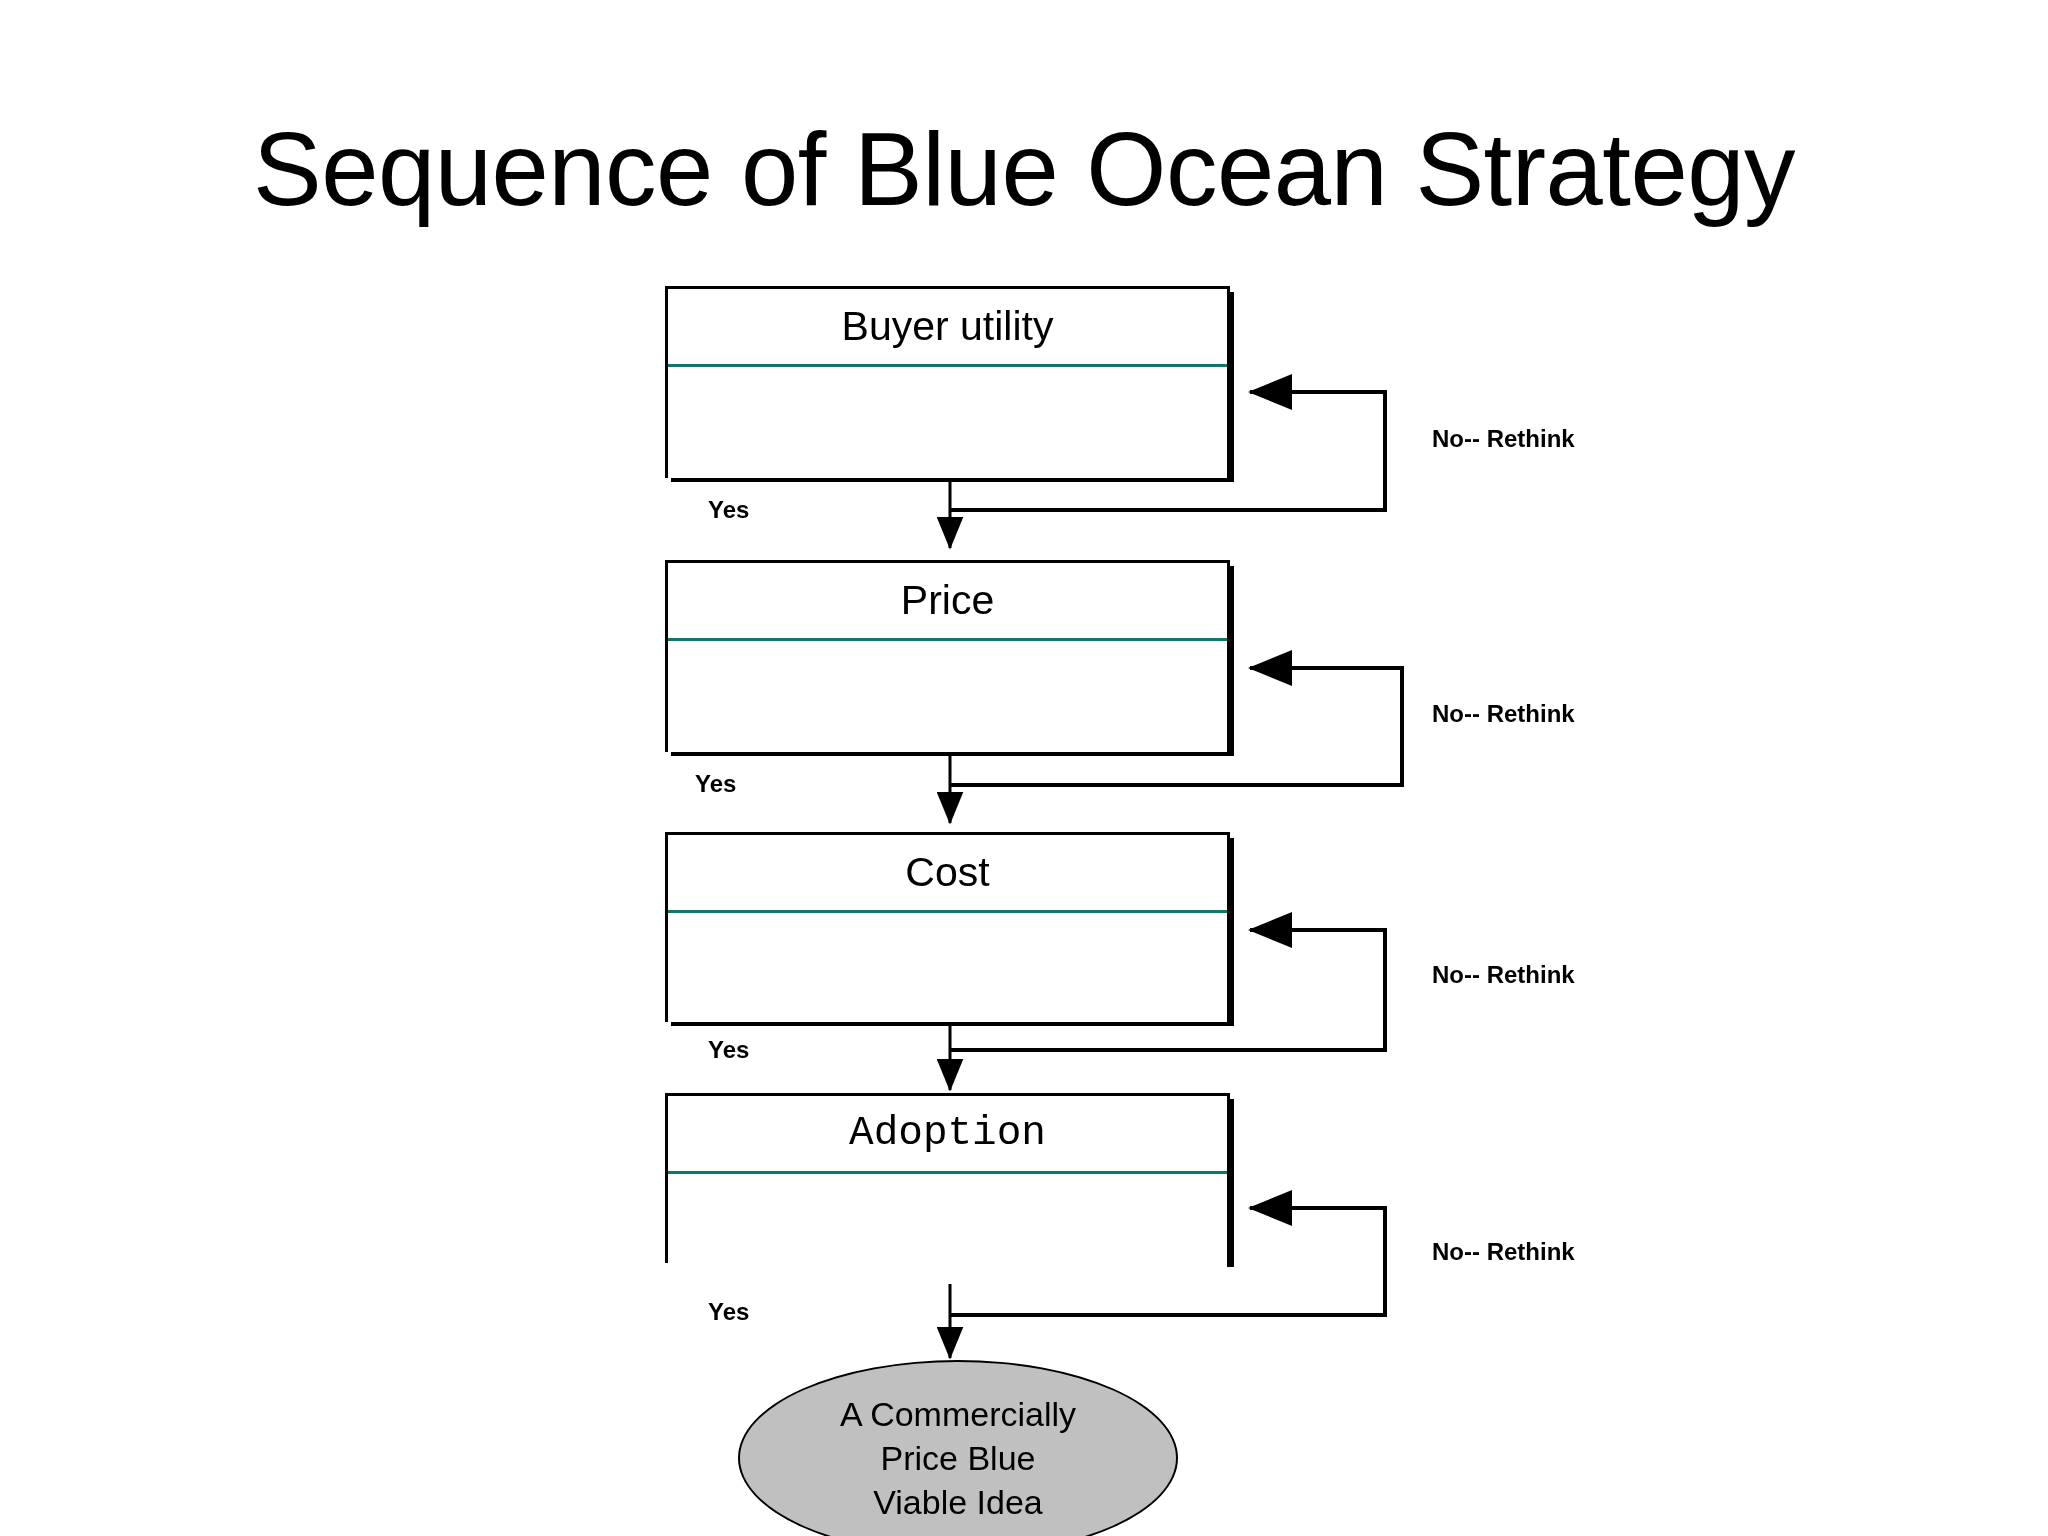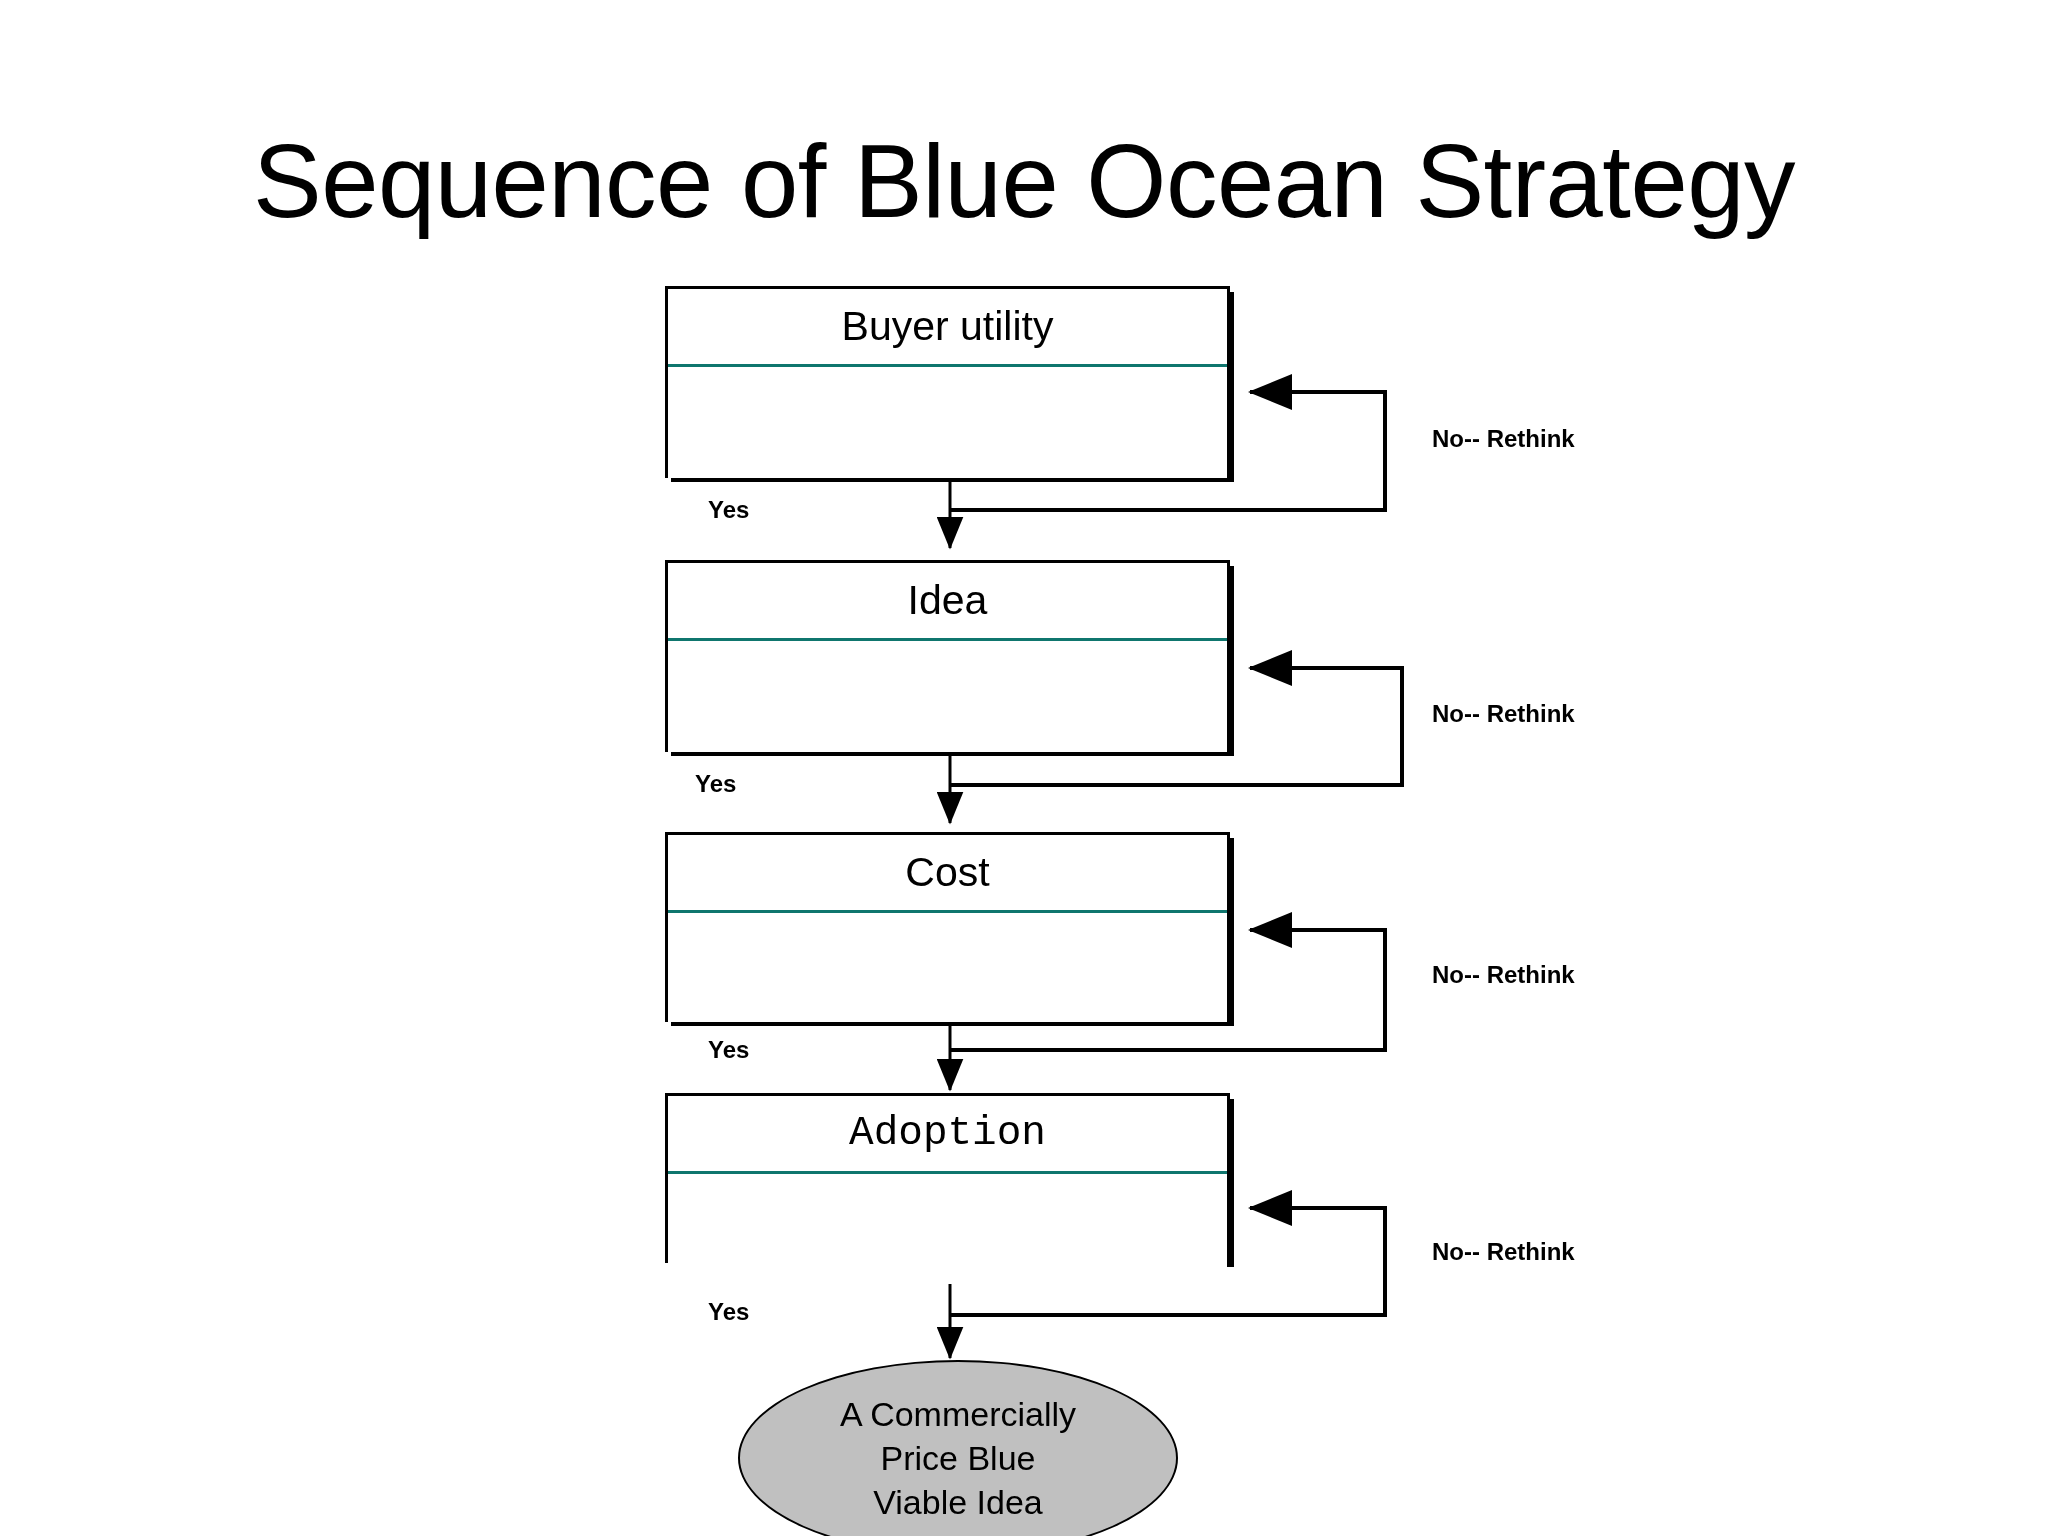--- a/index.html
+++ b/index.html
@@ -28,21 +28,20 @@
     left: 0;
     top: 118px;
     width: 2048px;
     text-align: center;
     font-size: 103px;
     line-height: 1.0;
     font-weight: 400;
     letter-spacing: -0.5px;
     white-space: nowrap;
     font-family: "Liberation Sans", sans-serif;
-    margin-top: 12px;
   }
 
   
   .stage-box {
     position: absolute;
     box-sizing: border-box;
     background: #ffffff;
     border: 3px solid #000000;
     box-shadow: 5px 5px 0 -1px #000000;
     z-index: 5;
@@ -162,21 +161,21 @@
   </svg>
 
   <div class="stage-box" style="left:665px; top:286px; width:565px; height:192px;">
     <div class="stage-header">Buyer utility</div>
     <div class="stage-body" style="height:111px;"></div>
   </div>
   <div class="edge-label" style="left:708px; top:498px;">Yes</div>
   <div class="edge-label" style="left:1432px; top:427px;">No-- Rethink</div>
 
   <div class="stage-box" style="left:665px; top:560px; width:565px; height:192px;">
-    <div class="stage-header">Idea</div>
+    <div class="stage-header">Price</div>
     <div class="stage-body" style="height:111px;"></div>
   </div>
   <div class="edge-label" style="left:695px; top:772px;">Yes</div>
   <div class="edge-label" style="left:1432px; top:702px;">No-- Rethink</div>
 
   <div class="stage-box" style="left:665px; top:832px; width:565px; height:190px;text-align:right;">
     <div class="stage-header">Cost</div>
     <div class="stage-body" style="height:109px;"></div>
   </div>
   <div class="edge-label" style="left:708px; top:1038px;">Yes</div>

